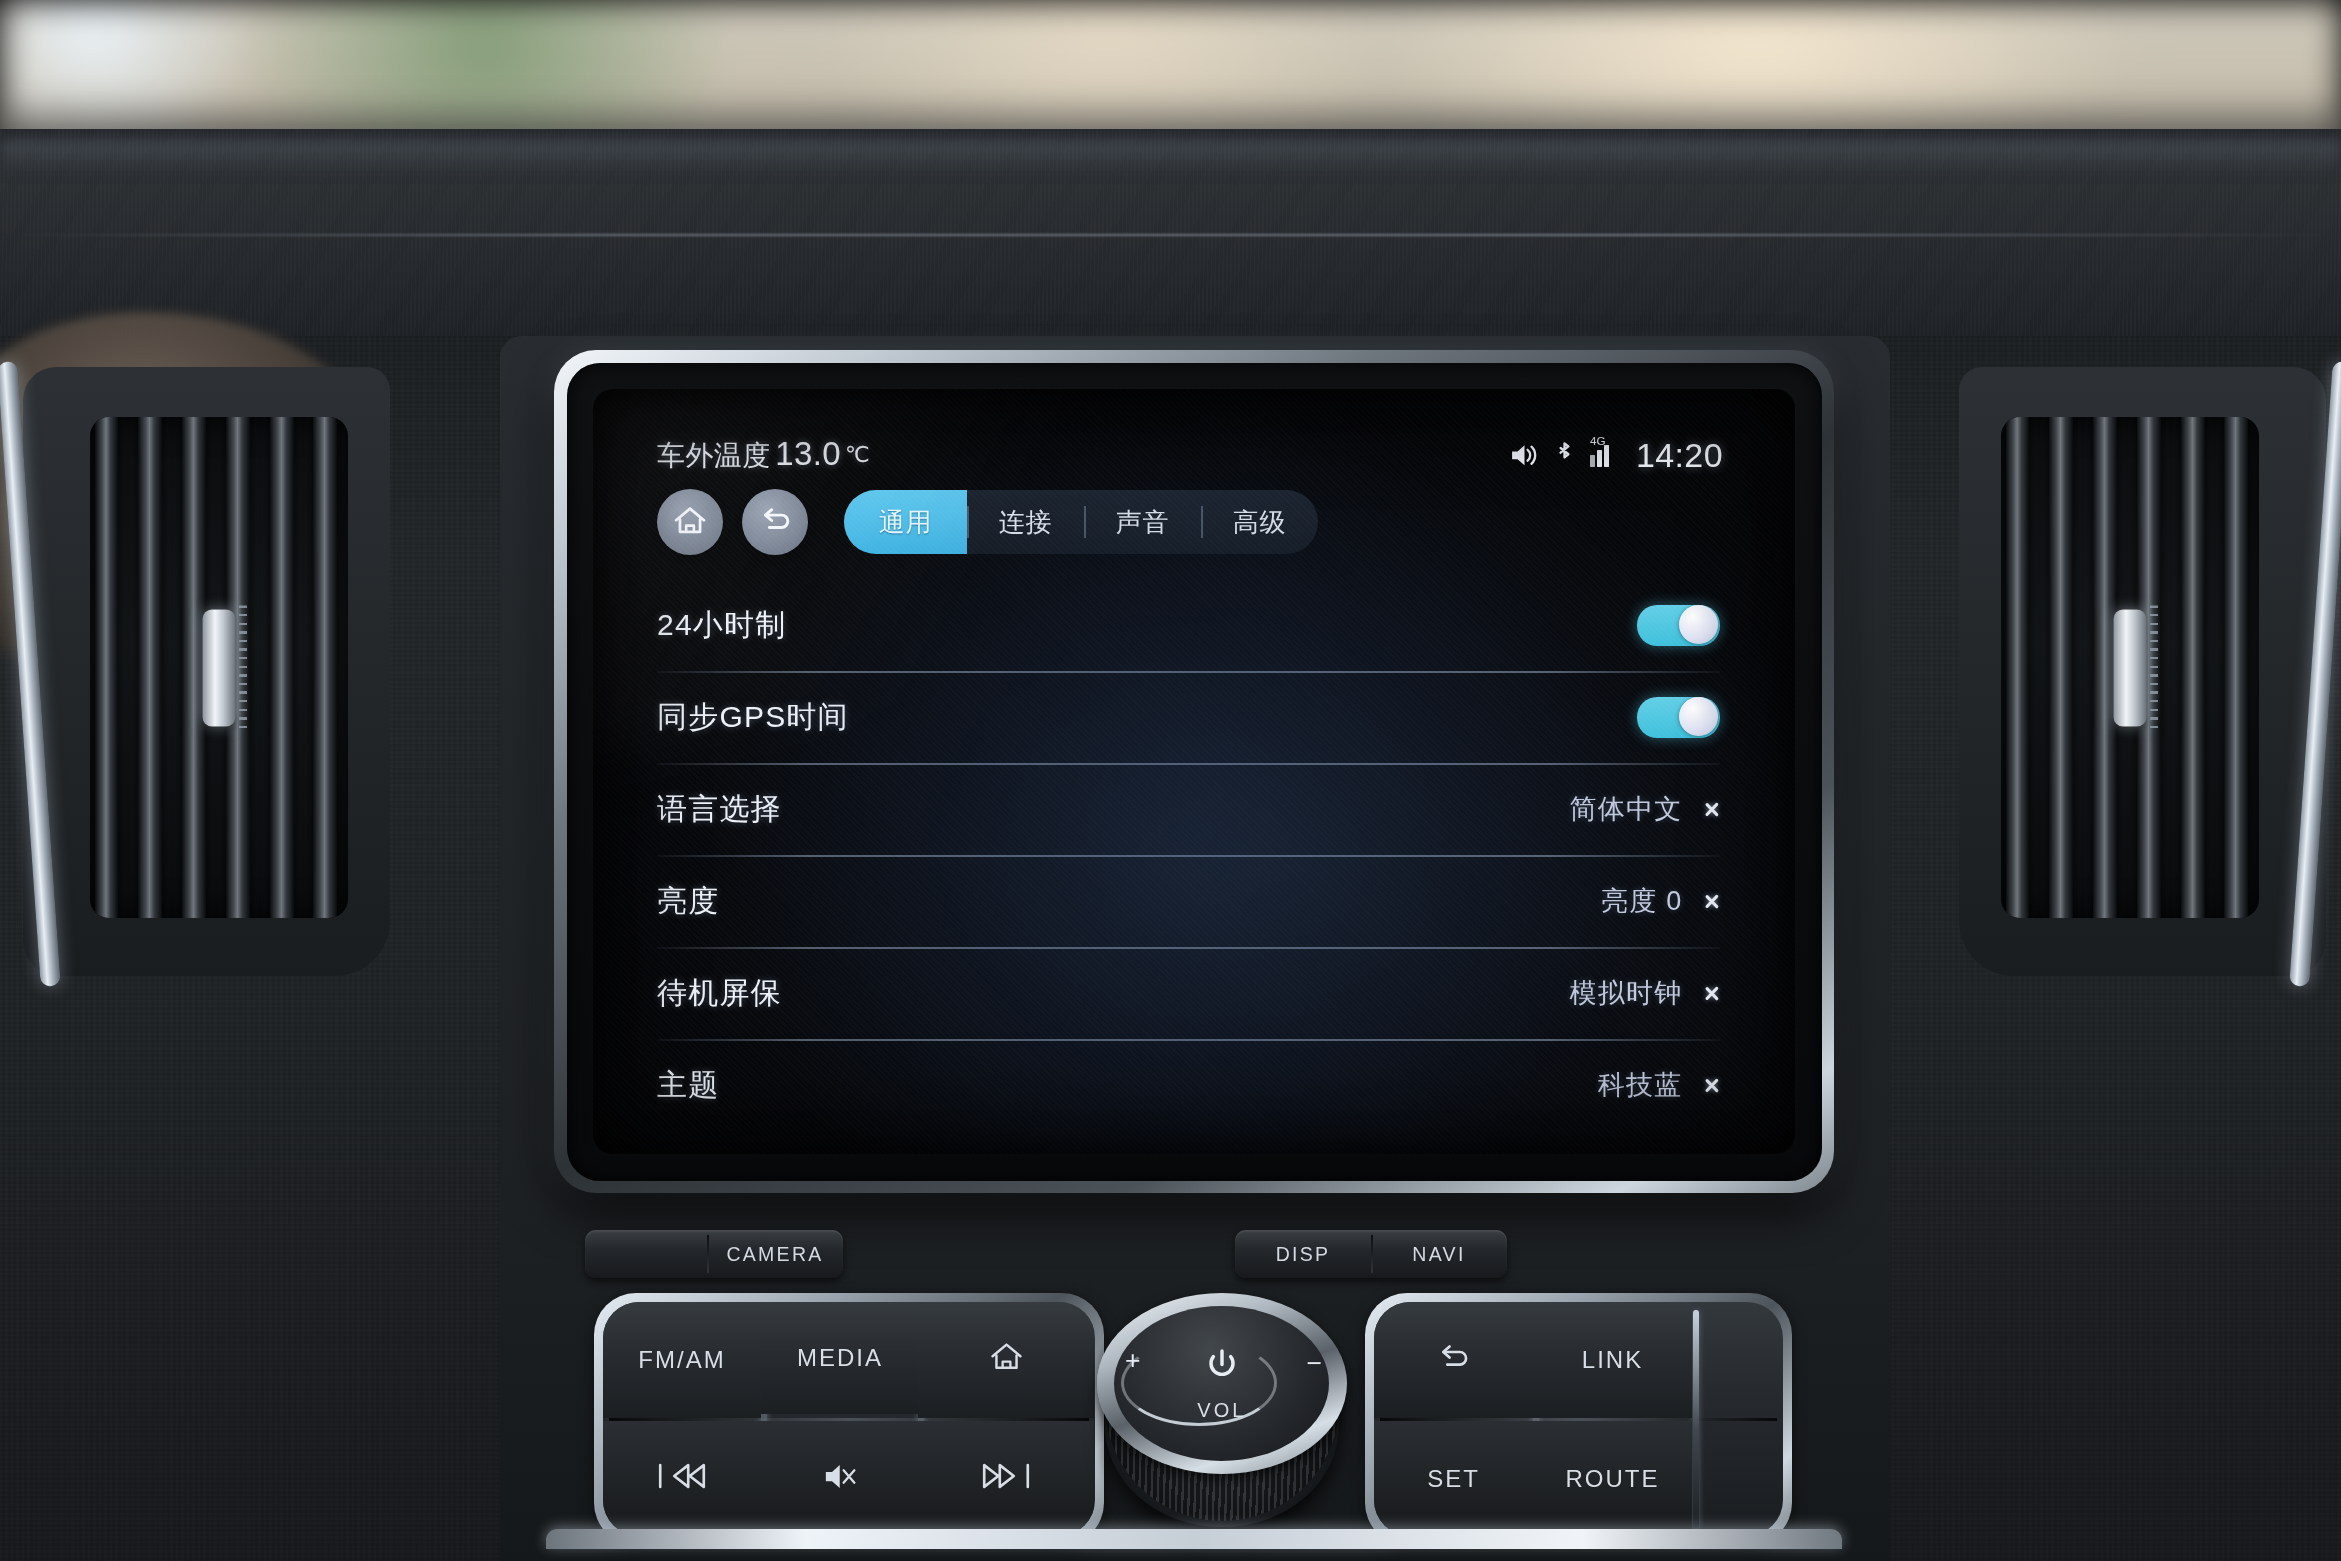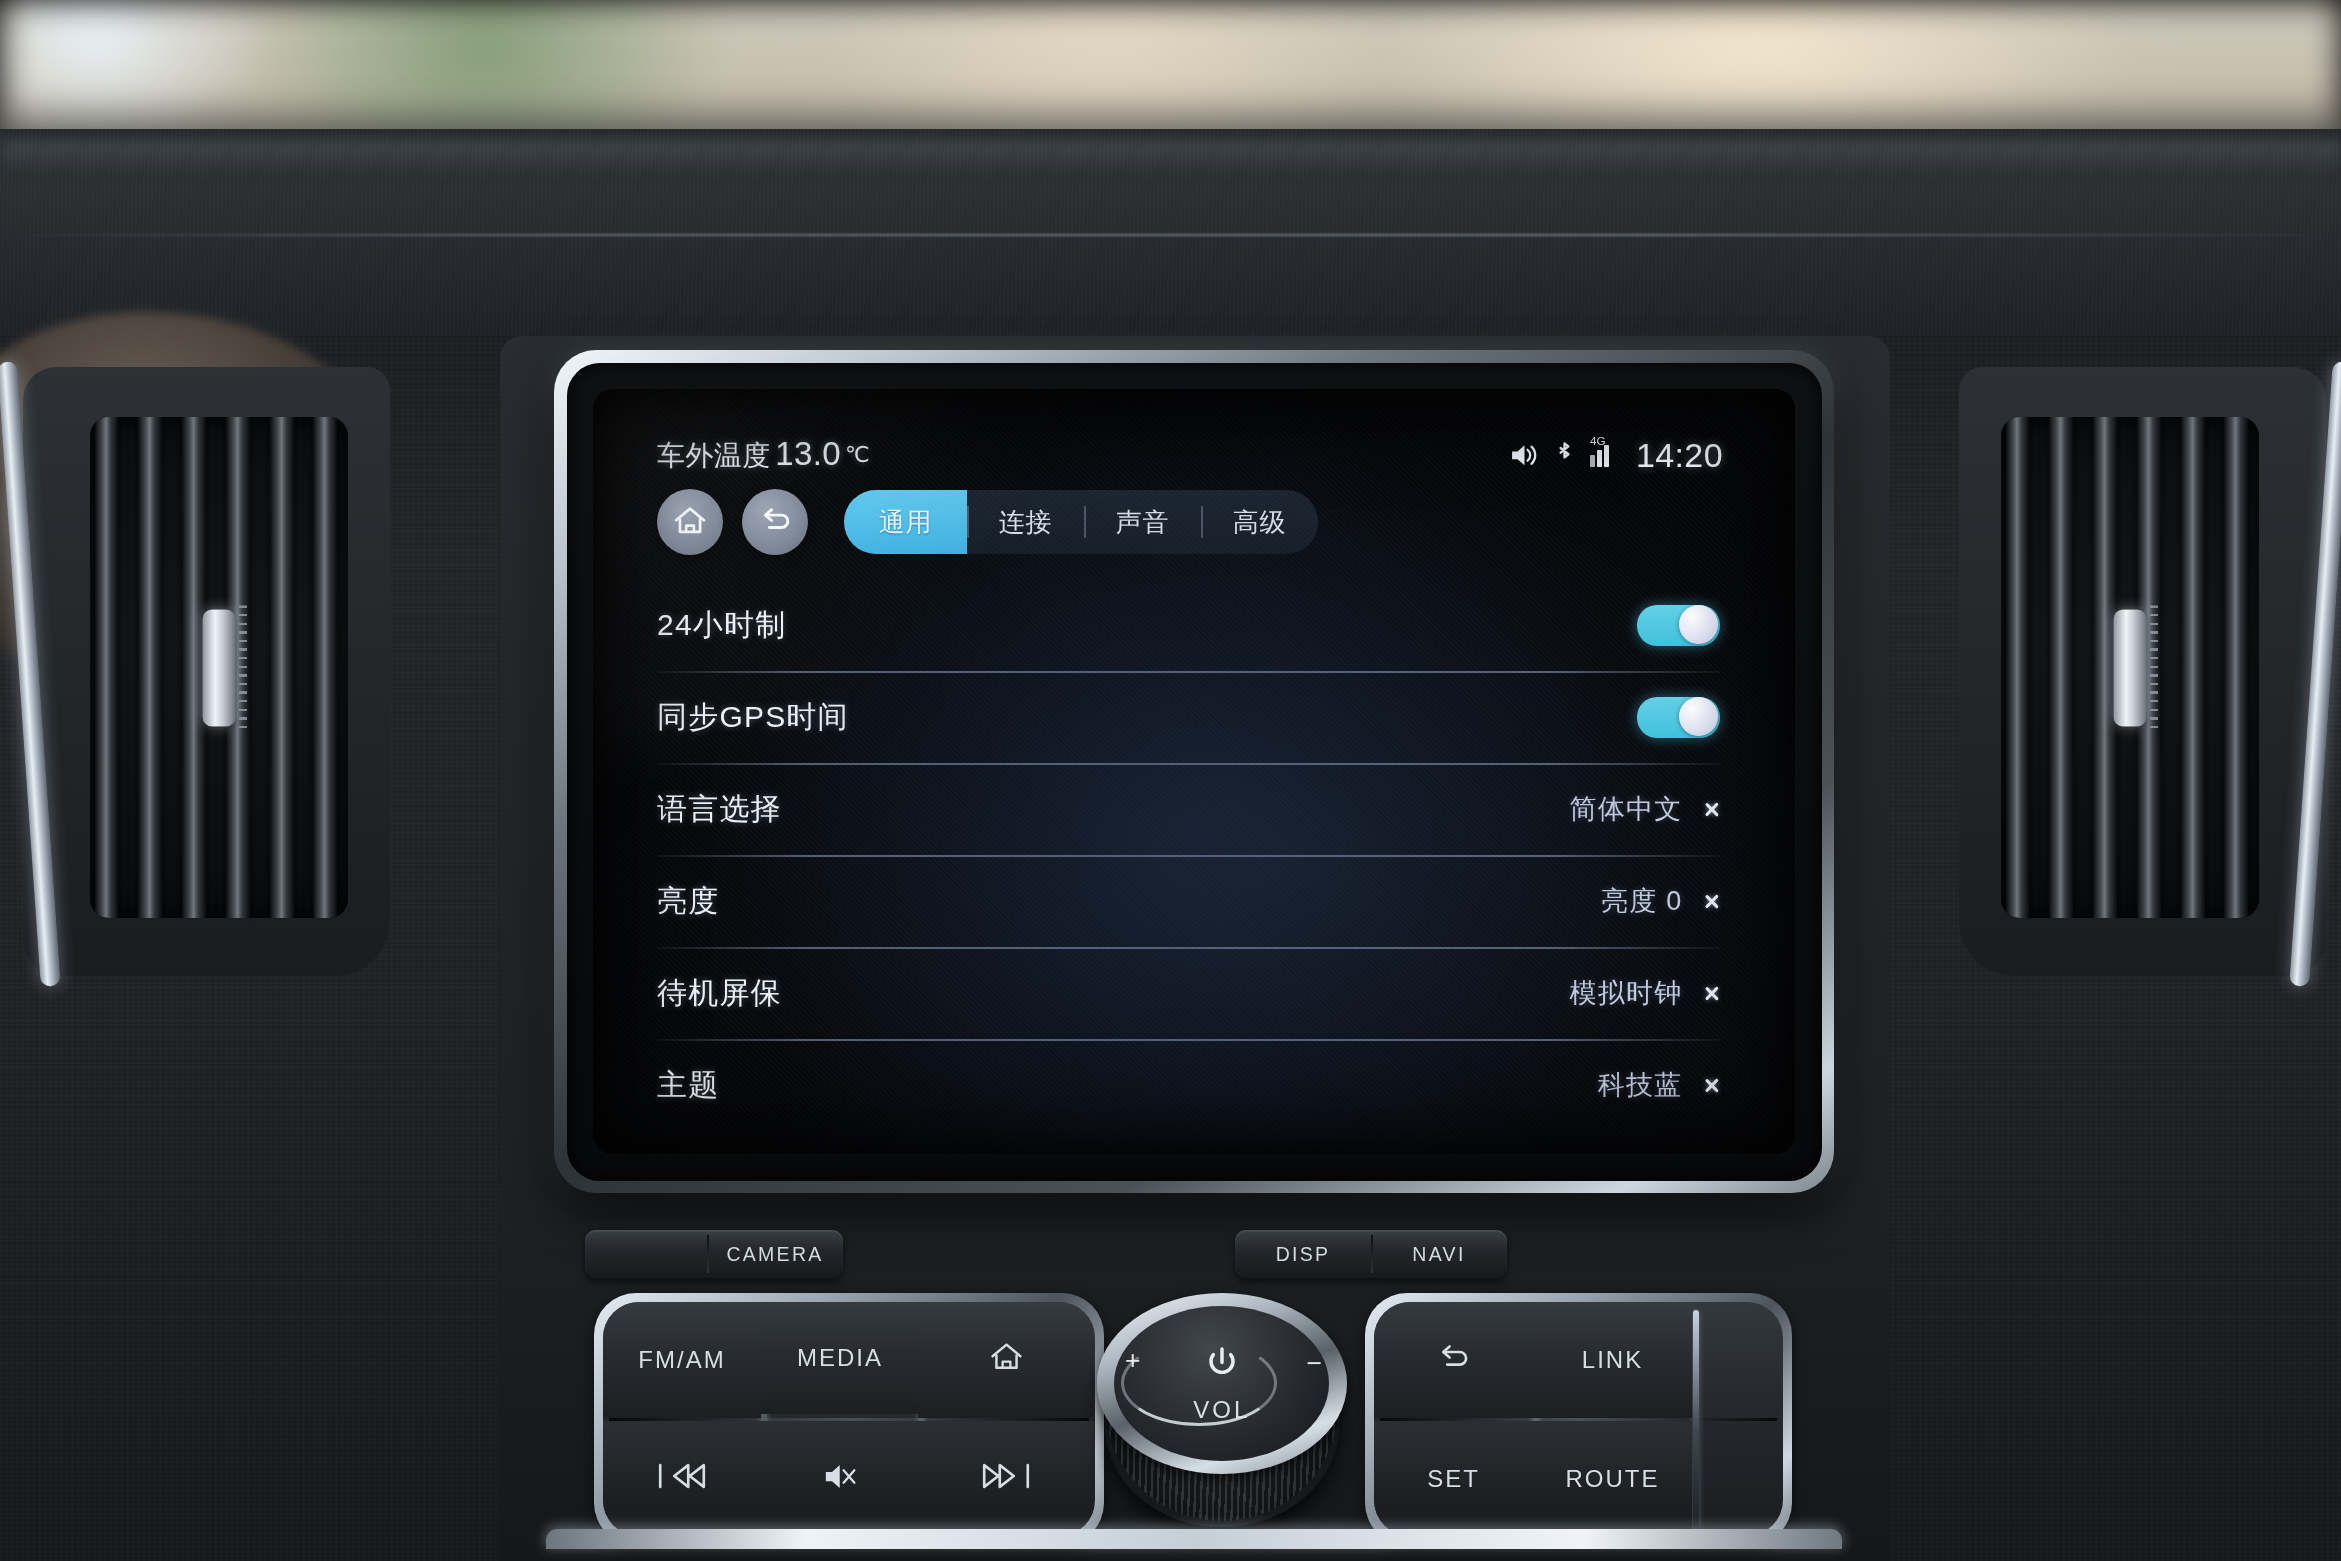--- a/index.html
+++ b/index.html
@@ -208,21 +208,21 @@
   .vol-knurl{ position:absolute; left:14px; top:94px; width:234px; height:148px;
     border-radius:0 0 117px 117px; overflow:hidden;
     background-image:repeating-linear-gradient(92deg, rgba(255,255,255,.11) 0 2.3px, rgba(0,0,0,.4) 2.3px 6.2px);
     opacity:.85; }
   .vol-ring{ position:absolute; left:6.2px; top:14px; width:250px; height:181px; border-radius:50%;
     background:linear-gradient(160deg,#f4f8fb,#aeb7c0 28%,#5a6168 52%,#d7dfe6 78%,#79818a);
     box-shadow:0 4.7px 12.5px rgba(0,0,0,.7); }
   .vol-top{ position:absolute; left:23.4px; top:26.5px; width:215px; height:155px; border-radius:50%;
     background:radial-gradient(ellipse at 45% 28%, #42474c, #26292d 58%, #14161a 100%);
     display:flex; flex-direction:column; align-items:center; justify-content:center; gap:3.1px; }
-  .vol-label{ color:#d9dfe6; font-size:24px; letter-spacing:3.1px; margin-top:4.7px; }
+  .vol-label{ color:#d9dfe6; font-size:20px; letter-spacing:3.1px; margin-top:4.7px; }
   .vol-arc{ position:absolute; left:30px; top:61px; width:156px; height:86px;
     border:3.1px solid rgba(225,233,241,.85); border-top-color:transparent;
     border-left-color:rgba(225,233,241,.4); border-right-color:rgba(225,233,241,.4);
     border-radius:50%; }
   .vol-plus{ position:absolute; left:34px; top:66px; color:#e4eaf1; font-size:26.5px; }
   .vol-minus{ position:absolute; right:34px; top:69px; color:#e4eaf1; font-size:26.5px; }
 
   
   .lower-chrome{ position:absolute; left:546px; top:1529px; width:1296px; height:20px;
     background:linear-gradient(90deg,#6c747c,#eef3f8 20%,#c6ced6 50%,#f0f4f8 80%,#707880);

